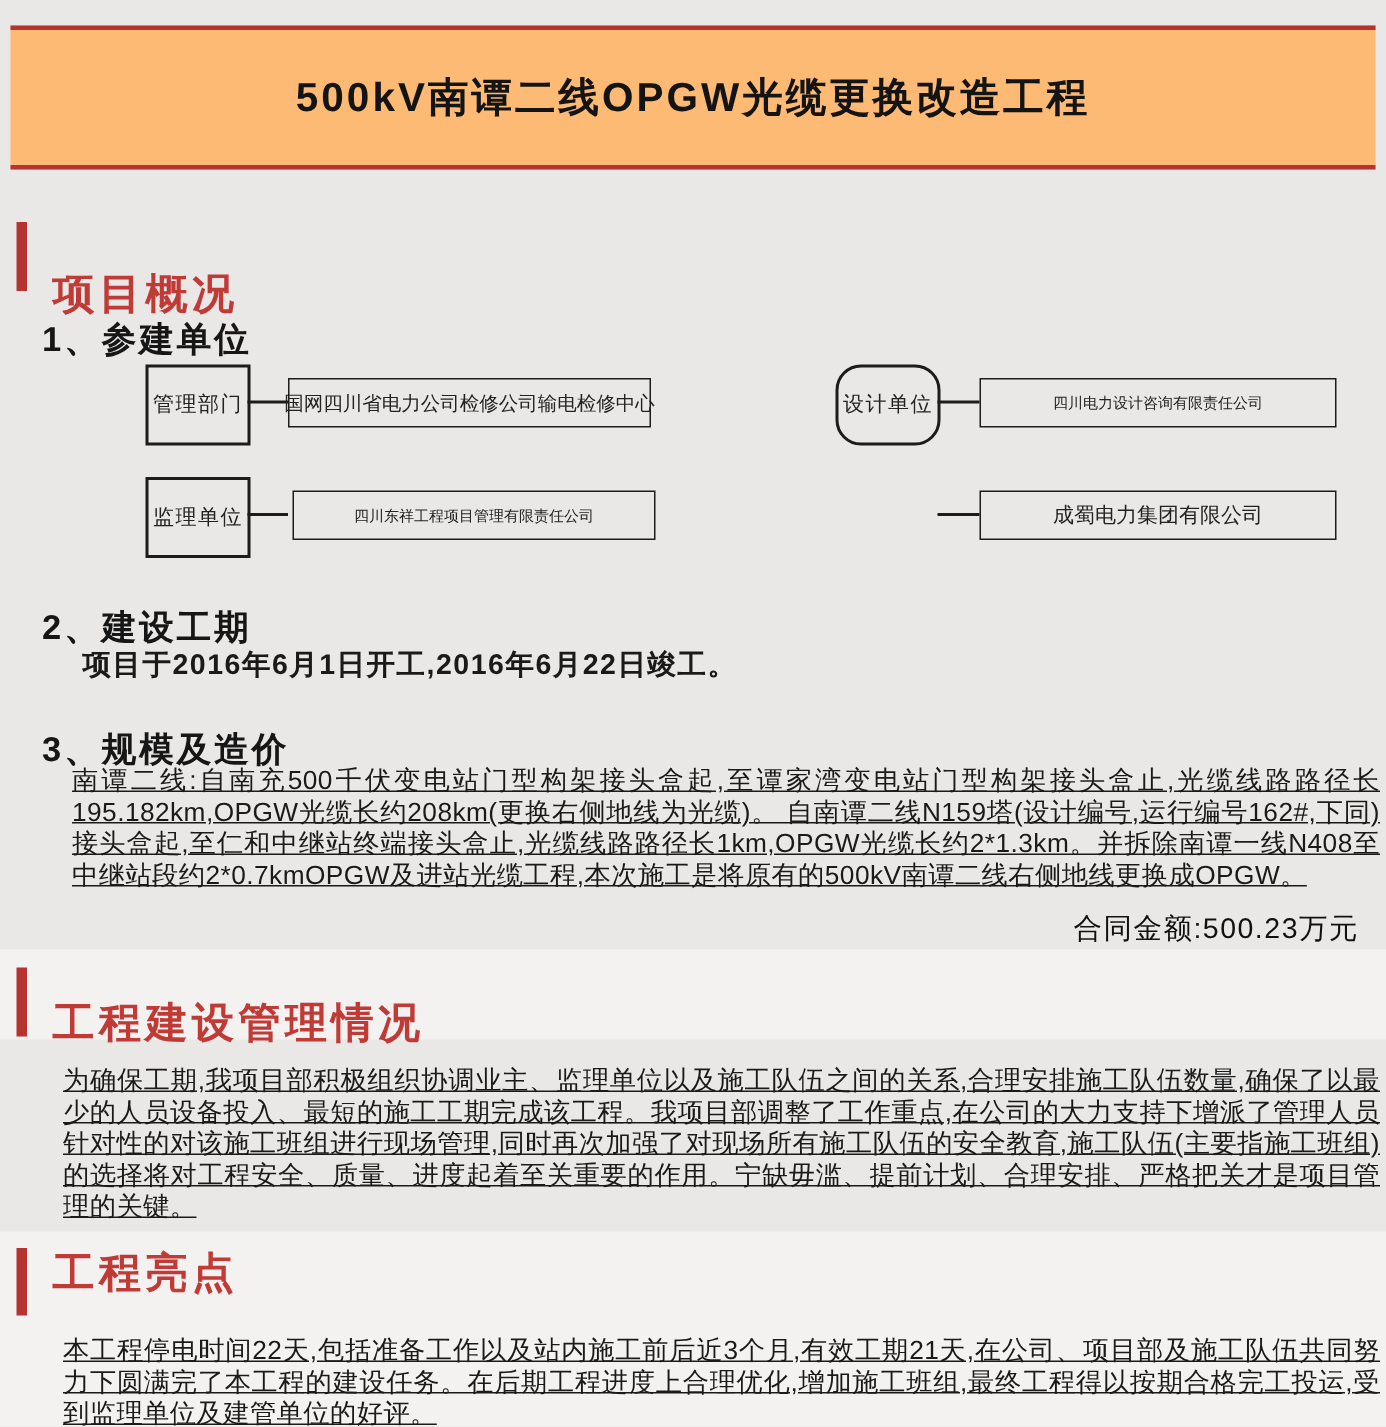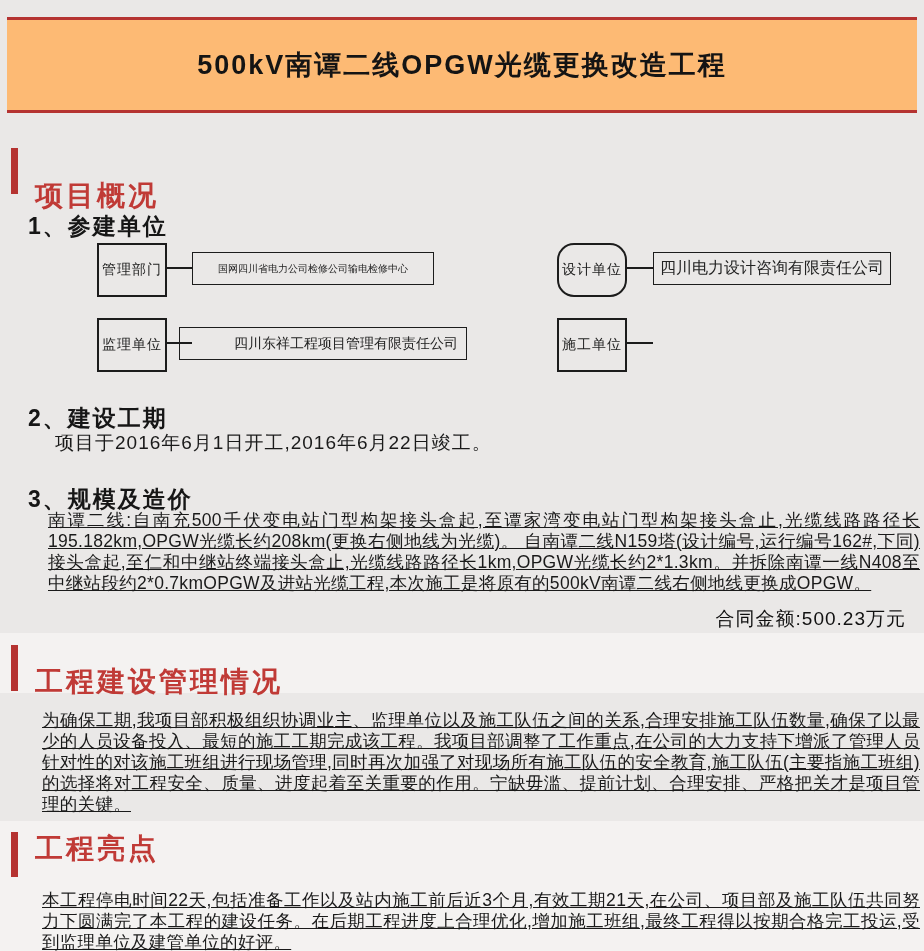--- a/index.html
+++ b/index.html
@@ -77,35 +77,35 @@
   <div class="band band-mgmt"></div>
   <div class="band band-high"></div>
 
   <span class="accent-bar" style="left:11px;top:148px;height:46px;"></span>
   <h2 class="sec-title" style="left:35px;top:146px;margin-top:31px;">项目概况</h2>
 
   <h3 class="h3" style="left:12px;top:195px;">1、参建单位</h3>
 
   <div class="role-box" style="left:97px;top:243px;">管理部门</div>
   <div class="connector" style="left:165px;top:267px;width:27px;"></div>
-  <div class="name-box" style="left:192px;top:252px;width:240px;font-size:10px;">国网四川省电力公司检修公司输电检修中心</div>
+  <div class="name-box" style="left:192px;top:252px;width:240px;font-size:13px;">国网四川省电力公司检修公司输电检修中心</div>
 
   <div class="role-box" style="left:557px;top:243px;border-radius:17px;">设计单位</div>
   <div class="connector" style="left:625px;top:267px;width:28px;"></div>
-  <div class="name-box" style="left:653px;top:252px;width:236px;font-size:16px;">四川电力设计咨询有限责任公司</div>
+  <div class="name-box" style="left:653px;top:252px;width:236px;font-size:10px;">四川电力设计咨询有限责任公司</div>
 
   <div class="role-box" style="left:97px;top:318px;">监理单位</div>
   <div class="connector" style="left:165px;top:342px;width:27px;"></div>
-  <div class="name-box" style="left:179px;top:327px;width:240px;font-size:14px;padding-left:46px;">四川东祥工程项目管理有限责任公司</div>
+  <div class="name-box" style="left:195px;top:327px;width:240px;font-size:10px;">四川东祥工程项目管理有限责任公司</div>
 
-  <div class="role-box" style="left:557px;top:318px;">施工单位</div>
   <div class="connector" style="left:625px;top:342px;width:28px;"></div>
+  <div class="name-box" style="left:653px;top:327px;width:236px;font-size:14px;">成蜀电力集团有限公司</div>
 
   <h3 class="h3" style="left:12px;top:387px;">2、建设工期</h3>
-  <p class="body-line" style="left:55px;top:430px;">项目于2016年6月1日开工,2016年6月22日竣工。</p>
+  <p class="body-line" style="left:55px;top:430px;font-weight:bold;">项目于2016年6月1日开工,2016年6月22日竣工。</p>
 
   <h3 class="h3" style="left:12px;top:468px;">3、规模及造价</h3>
   <p class="para" style="left:36px;width:872px;top:498px;">南谭二线:自南充500千伏变电站门型构架接头盒起,至谭家湾变电站门型构架接头盒止,光缆线路路径长195.182km,OPGW光缆长约208km(更换右侧地线为光缆)。 自南谭二线N159塔(设计编号,运行编号162#,下同)接头盒起,至仁和中继站终端接头盒止,光缆线路路径长1km,OPGW光缆长约2*1.3km。并拆除南谭一线N408至中继站段约2*0.7kmOPGW及进站光缆工程,本次施工是将原有的500kV南谭二线右侧地线更换成OPGW。</p>
   <div class="amount">合同金额:500.23万元</div>
 
   <span class="accent-bar" style="left:11px;top:645px;height:46px;"></span>
   <h2 class="sec-title" style="left:35px;top:643px;margin-top:20px;">工程建设管理情况</h2>
   <p class="para" style="left:30px;width:878px;top:698px;">为确保工期,我项目部积极组织协调业主、监理单位以及施工队伍之间的关系,合理安排施工队伍数量,确保了以最少的人员设备投入、最短的施工工期完成该工程。我项目部调整了工作重点,在公司的大力支持下增派了管理人员针对性的对该施工班组进行现场管理,同时再次加强了对现场所有施工队伍的安全教育,施工队伍(主要指施工班组)的选择将对工程安全、质量、进度起着至关重要的作用。宁缺毋滥、提前计划、合理安排、严格把关才是项目管理的关键。</p>
 
   <span class="accent-bar" style="left:11px;top:832px;height:45px;"></span>

